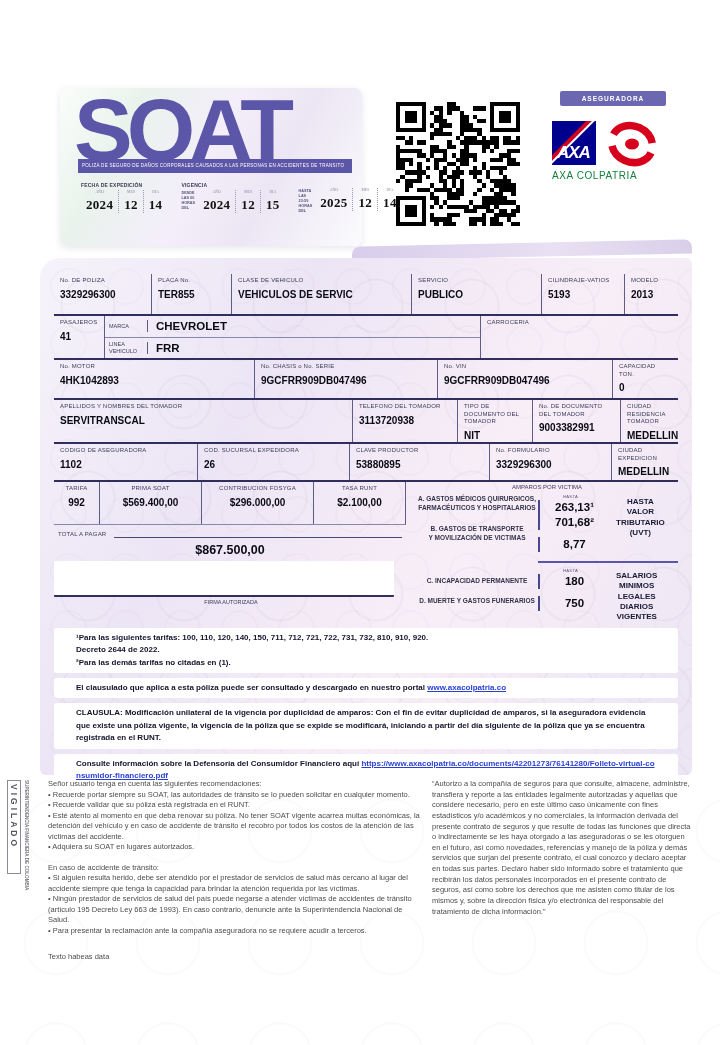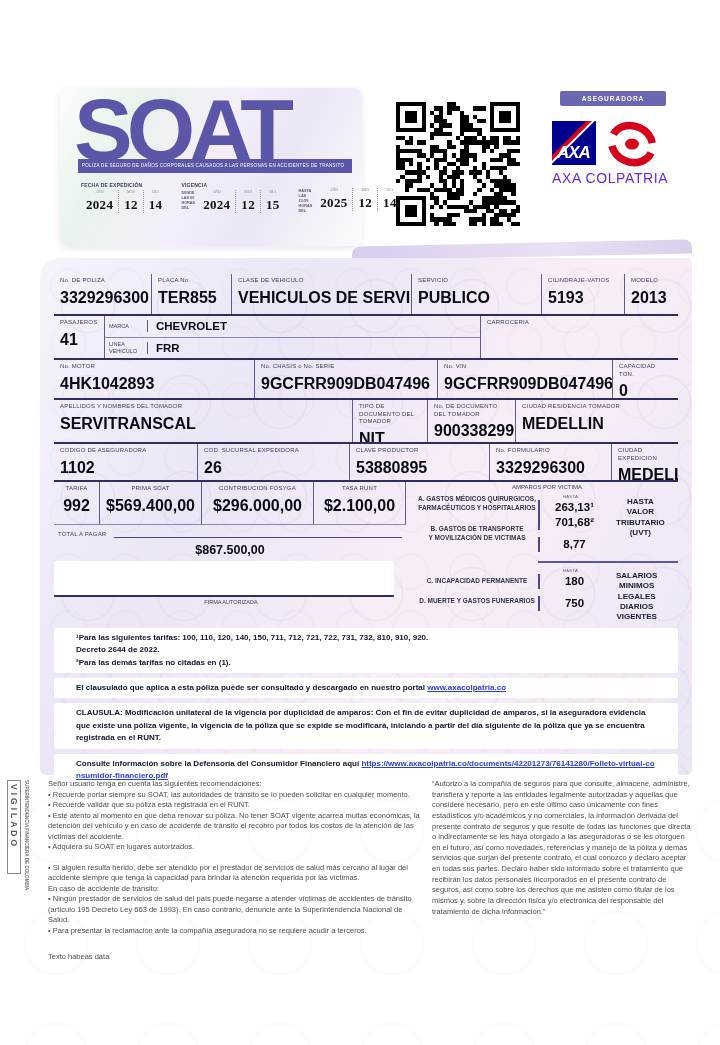--- a/index.html
+++ b/index.html
@@ -30,39 +30,39 @@
 
   .badge{position:absolute;left:560px;top:91px;width:106px;height:15px;background:#6b67b0;color:#fff;
     font-size:6.5px;letter-spacing:1px;display:flex;align-items:center;justify-content:center;border-radius:2px;font-weight:bold;}
   .logos{position:absolute;left:552px;top:121px;width:130px;}
   .logo-row{display:flex;align-items:flex-start;}
   .axa-box{width:44px;height:44px;background:#00008f;position:relative;overflow:hidden;flex:none;}
   .axa-stripe{position:absolute;width:74px;height:4px;background:#d6001c;transform:rotate(-45deg);top:13px;left:-15px;}
   .axa-stripe::after{content:"";position:absolute;left:0;top:4px;width:74px;height:1.5px;background:#fff;}
   .axa-text{position:absolute;bottom:2px;left:5px;color:#fff;font-weight:bold;font-style:italic;font-size:17px;letter-spacing:-1px;}
   .colp{width:54px;height:46px;margin-left:9px;}
-  .insurer-name{font-size:14px;color:#6d28d9;letter-spacing:.6px;margin-top:3px;white-space:nowrap;}
+  .insurer-name{font-size:10px;color:#15803d;letter-spacing:.6px;margin-top:3px;white-space:nowrap;}
 
   .ribbon{position:absolute;left:352px;top:243px;width:340px;height:14px;border-radius:8px 8px 0 0;
     background:linear-gradient(90deg,#d8cdeb,#e9e0f3 60%,#d9cfe9);transform:skewY(-1.2deg);}
 
   
   .panel{position:absolute;left:40px;top:258px;width:652px;height:517px;box-sizing:border-box;
     border-radius:20px 6px 6px 6px;padding:16px 14px 10px;
     background-color:#efe9f6;
     background-image:
       radial-gradient(circle, rgba(255,255,255,0) 25px, rgba(109,91,150,.07) 26.5px, rgba(255,255,255,0) 28px),
       radial-gradient(circle, rgba(255,255,255,0) 16px, rgba(150,110,165,.05) 17.5px, rgba(255,255,255,0) 19px),
       linear-gradient(118deg,#f6f3fb 0%,#ece5f5 30%,#f8eef7 62%,#ebe5f4 100%);
     background-size:96px 96px,57px 57px,100% 100%;}
   .frow{display:flex;border-bottom:2px solid #312e5e;box-sizing:border-box;}
   .cell{padding:3px 6px 2px;box-sizing:border-box;overflow:hidden;}
   .cell.bl{border-left:1px solid #5f5c86;}
   .flabel{font-size:6px;color:#3c3c57;letter-spacing:.2px;line-height:1.25;}
-  .fvalue{font-size:16px;font-weight:bold;color:#0a0a14;margin-top:4px;white-space:nowrap;}
+  .fvalue{font-size:10px;font-weight:bold;color:#0a0a14;margin-top:4px;white-space:nowrap;}
   .r1{height:42px;} .r2{height:44px;} .r3{height:40px;} .r4{height:44px;} .r5{height:38px;}
 
   
   .stack{display:flex;flex-direction:column;flex:1;}
   .subrow{display:flex;flex:1;align-items:center;}
   .subrow + .subrow{border-top:1px solid #8a87ad;}
   .sublabel{width:38px;font-size:5.5px;color:#3c3c57;line-height:1.2;padding-left:4px;flex:none;}
   .subvalue{font-size:11.5px;font-weight:bold;color:#0a0a14;border-left:1px solid #5f5c86;padding-left:8px;flex:1;}
 
   
@@ -572,20 +572,24 @@
         <div class="flabel">CAPACIDAD TON.</div>
         <div class="fvalue">0</div>
       </div>
     </div>
 
     <div class="frow r4">
       <div class="cell" style="width:298px">
         <div class="flabel">APELLIDOS Y NOMBRES DEL TOMADOR</div>
         <div class="fvalue">SERVITRANSCAL</div>
       </div>
+      <div class="cell bl" style="width:105px">
+        <div class="flabel">TELEFONO DEL TOMADOR</div>
+        <div class="fvalue">3113720938</div>
+      </div>
       <div class="cell bl" style="width:75px">
         <div class="flabel">TIPO DE DOCUMENTO DEL TOMADOR</div>
         <div class="fvalue">NIT</div>
       </div>
       <div class="cell bl" style="width:88px">
         <div class="flabel">No. DE DOCUMENTO DEL TOMADOR</div>
         <div class="fvalue">9003382991</div>
       </div>
       <div class="cell bl" style="flex:1">
         <div class="flabel">CIUDAD RESIDENCIA TOMADOR</div>
@@ -714,22 +718,22 @@
     <span class="vig-sub">SUPERINTENDENCIA FINANCIERA DE COLOMBIA</span>
   </div>
 
   <div class="f-left">
     <p>Señor usuario tenga en cuenta las siguientes recomendaciones:</p>
     <p>• Recuerde portar siempre su SOAT, las autoridades de tránsito se lo pueden solicitar en cualquier momento.</p>
     <p>• Recuerde validar que su póliza está registrada en el RUNT.</p>
     <p>• Esté atento al momento en que deba renovar su póliza. No tener SOAT vigente acarrea multas económicas, la detención del vehículo y en caso de accidente de tránsito el recobro por todos los costos de la atención de las víctimas del accidente.</p>
     <p>• Adquiera su SOAT en lugares autorizados.</p>
     <div class="f-gap"></div>
+    <p>En caso de accidente de tránsito:</p>
     <p>• Si alguien resulta herido, debe ser atendido por el prestador de servicios de salud más cercano al lugar del accidente siempre que tenga la capacidad para brindar la atención requerida por las víctimas.</p>
-    <p>En caso de accidente de tránsito:</p>
     <p>• Ningún prestador de servicios de salud del país puede negarse a atender víctimas de accidentes de tránsito (artículo 195 Decreto Ley 663 de 1993). En caso contrario, denuncie ante la Superintendencia Nacional de Salud.</p>
     <p>• Para presentar la reclamación ante la compañía aseguradora no se requiere acudir a terceros.</p>
     <p class="habeas">Texto habeas data</p>
   </div>
 
   <div class="f-right">“Autorizo a la compañía de seguros para que consulte, almacene, administre, transfiera y reporte a las entidades legalmente autorizadas y aquellas que considere necesario, pero en este último caso únicamente con fines estadísticos y/o académicos y no comerciales, la información derivada del presente contrato de seguros y que resulte de todas las funciones que directa o indirectamente se les haya otorgado a las aseguradoras o se les otorguen en el futuro, así como novedades, referencias y manejo de la póliza y demás servicios que surjan del presente contrato, el cual conozco y declaro aceptar en todas sus partes. Declaro haber sido informado sobre el tratamiento que recibirán los datos personales incorporados en el presente contrato de seguros, así como sobre los derechos que me asisten como titular de los mismos y, sobre la dirección física y/o electrónica del responsable del tratamiento de dicha información.”</div>
 
 </div>
 
 </body></html>

